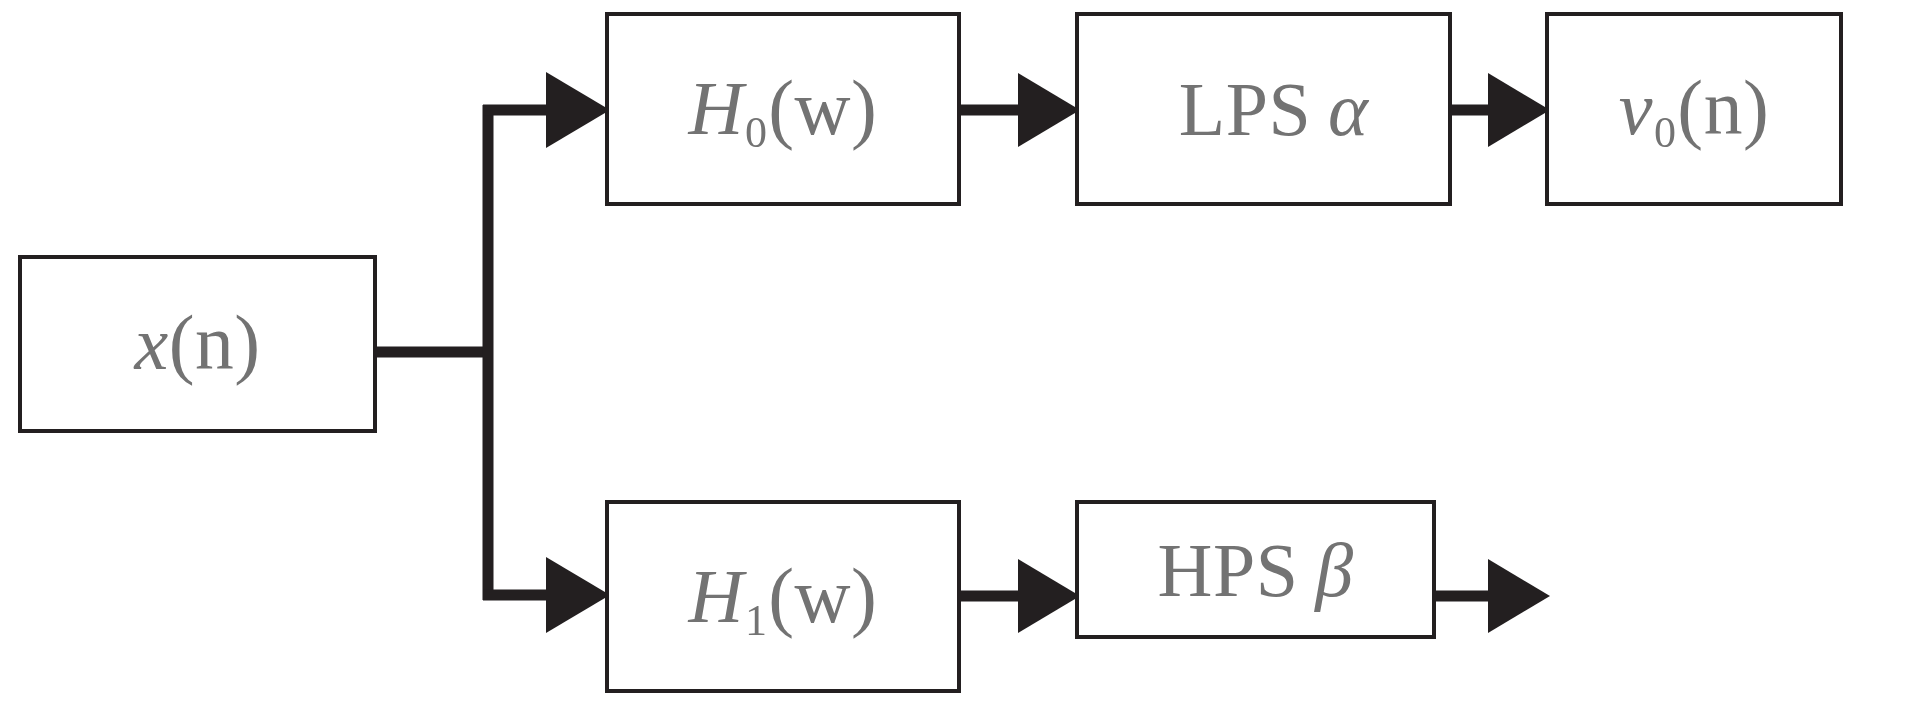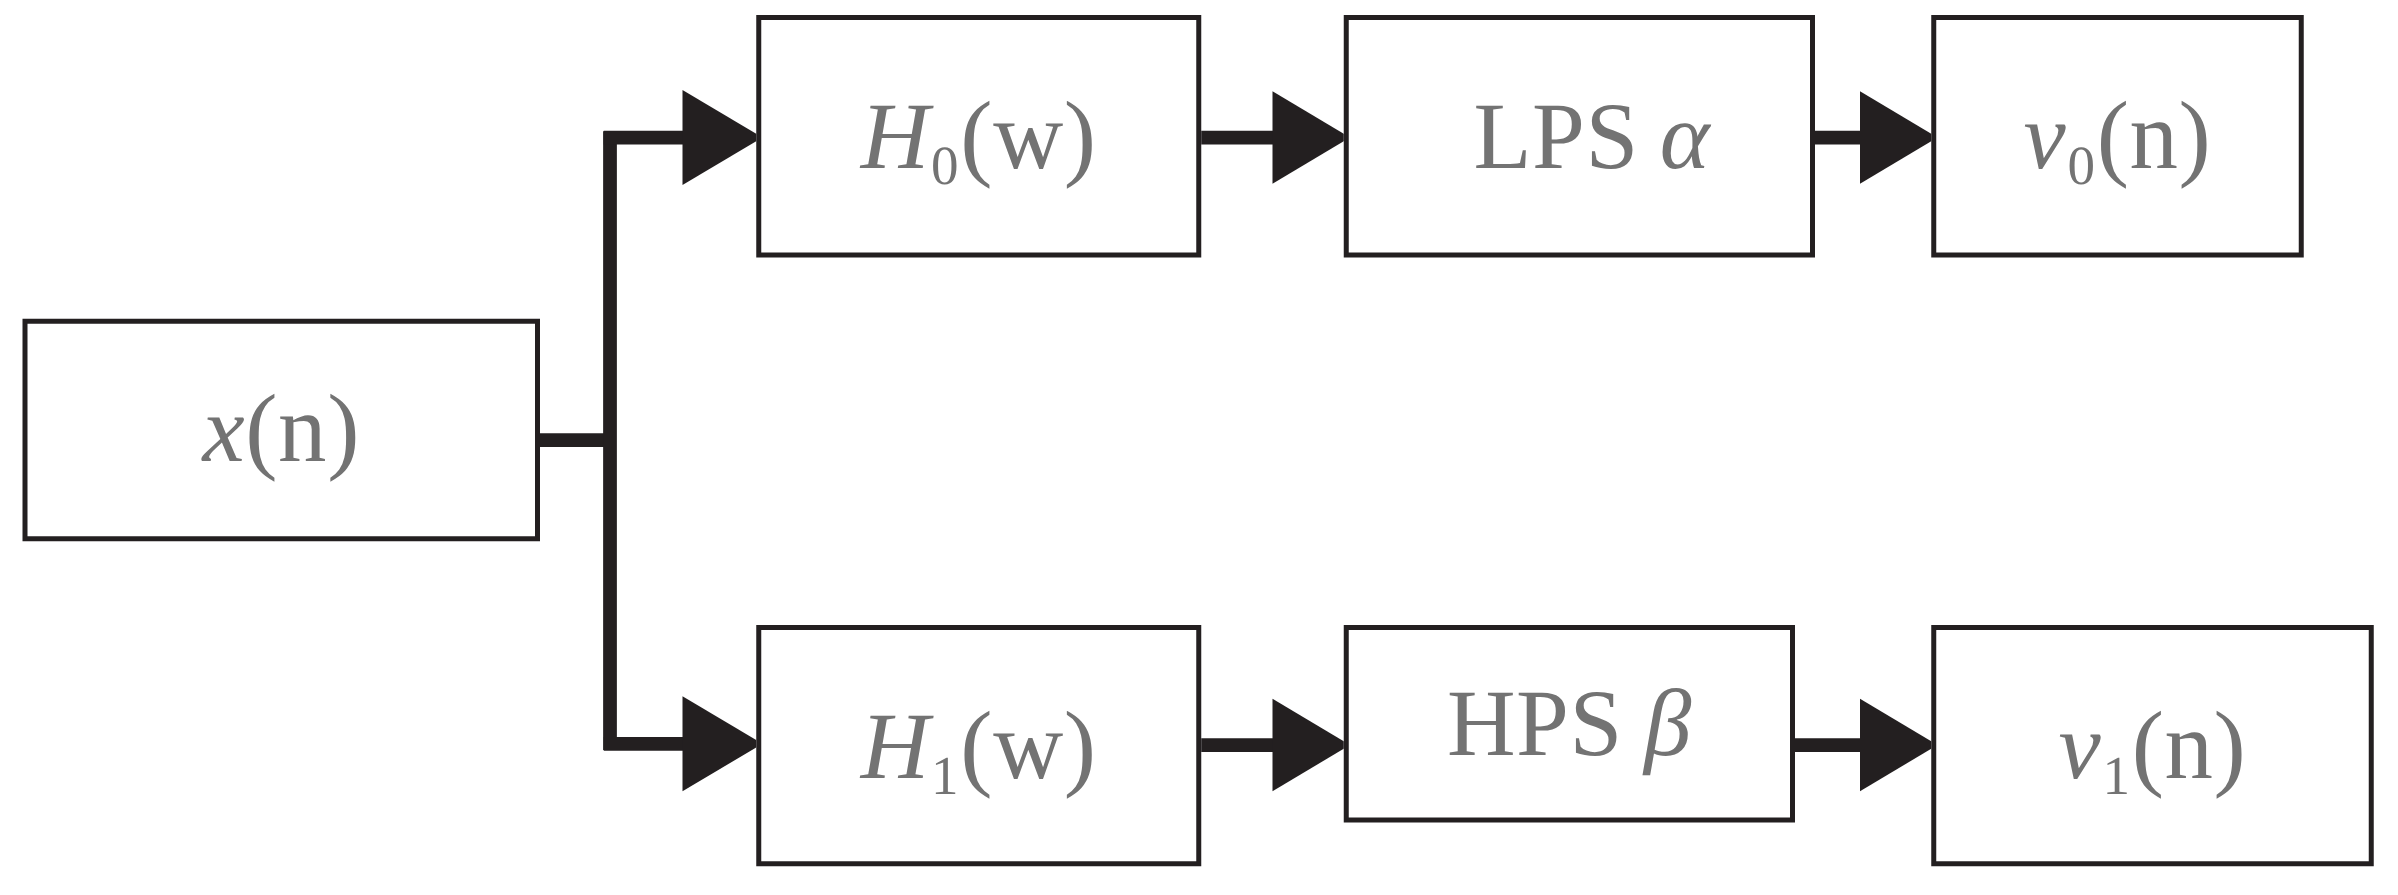--- a/index.html
+++ b/index.html
@@ -61,26 +61,26 @@
   .paren {
     font-style: normal;
     font-size: 1.02em;
   }
   .greek {
     font-style: italic;
     font-size: 1.0em;
     margin-left: 0.22em;
   }
   
-  #box-x      { left: 18px;   top: 255px; width: 414px; height: 178px; justify-content: center; }
+  #box-x      { left: 18px;   top: 255px; width: 359px; height: 178px; justify-content: center; }
   #box-h0     { left: 605px;  top: 12px;  width: 356px; height: 194px; }
   #box-lps    { left: 1075px; top: 12px;  width: 377px; height: 194px; padding-left: 20px; }
   #box-v0     { left: 1545px; top: 12px;  width: 298px; height: 194px; }
   #box-h1     { left: 605px;  top: 500px; width: 356px; height: 193px; text-align: center; }
-  #box-hps    { left: 1075px; top: 500px; width: 361px; height: 158px; }
+  #box-hps    { left: 1075px; top: 500px; width: 361px; height: 139px; }
   #box-v1     { left: 1545px; top: 500px; width: 354px; height: 193px; }
 </style>
 </head>
 <body>
 
 <div id="diagram-root">
 
   <svg id="diagram-svg" viewBox="0 0 1918 716" xmlns="http://www.w3.org/2000/svg">
 
     <line x1="373" y1="352" x2="492" y2="352" stroke="#231f20" stroke-width="11"></line>
@@ -135,19 +135,14 @@
       <span class="it">H</span><span class="sub">1</span><span class="paren it">(w)</span>
     </span>
   </div>
 
   <div class="block" id="box-hps">
     <span class="block-label">
       <span class="up">HPS</span><span class="greek">β</span>
     </span>
   </div>
 
-  <div class="block" id="box-v1">
-    <span class="block-label">
-      <span class="it">v</span><span class="sub">1</span><span class="paren it">(n)</span>
-    </span>
-  </div>
 
 </div>
 
 </body></html>

